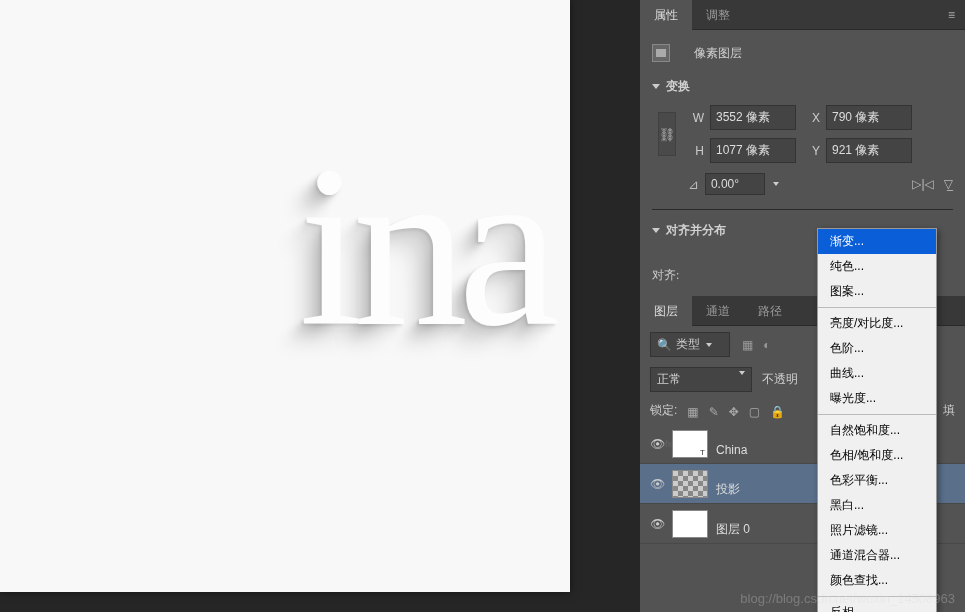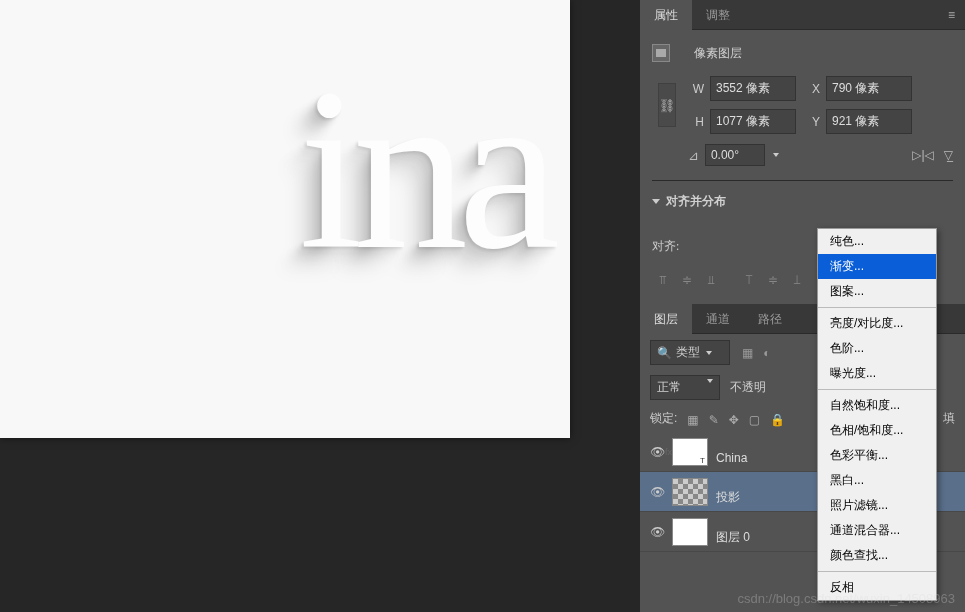--- a/index.html
+++ b/index.html
@@ -1,18 +1,18 @@
 <!DOCTYPE html>
 <html><head>
 <meta charset="utf-8">
 <style>
 * { margin: 0; padding: 0; box-sizing: border-box; font-family: "Microsoft YaHei", sans-serif; font-size: 12px; }
 body { background: #535353; color: #d0d0d0; width: 965px; height: 612px; overflow: hidden; position: relative; }
 .canvas-area { position: absolute; left: 0; top: 0; width: 640px; height: 612px; background: #262626; }
-.canvas { position: absolute; left: 0; top: 0; width: 570px; height: 438px; background: #f8f8f8; box-shadow: 0 0 8px rgba(0,0,0,0.5); display: flex; align-items: center; justify-content: flex-end; overflow: hidden; }
+.canvas { position: absolute; left: 0; top: 0; width: 570px; height: 592px; background: #f8f8f8; box-shadow: 0 0 8px rgba(0,0,0,0.5); display: flex; align-items: center; justify-content: flex-end; overflow: hidden; }
 .canvas-text { font-family: Georgia, serif; font-size: 230px; color: #fdfdfd; letter-spacing: -10px; text-shadow: -2px 2px 3px rgba(0,0,0,0.12), -6px 6px 6px rgba(0,0,0,0.10), -12px 12px 10px rgba(0,0,0,0.08), -18px 18px 14px rgba(0,0,0,0.06), -24px 24px 18px rgba(0,0,0,0.05); margin-right: 20px; margin-top: -100px; }
 .panels { position: absolute; left: 640px; top: 0; width: 325px; height: 612px; background: #535353; }
 .panel-tabs { display: flex; background: #383838; height: 30px; align-items: center; border-bottom: 1px solid #2a2a2a; }
 .panel-tab { padding: 0 14px; height: 30px; line-height: 30px; color: #999; cursor: default; }
 .panel-tab.active { background: #535353; color: #ddd; }
 .panel-menu { margin-left: auto; padding: 0 10px; color: #aaa; }
 .panel-body { padding: 8px 12px; }
 .layer-type-row { display: flex; align-items: center; gap: 24px; padding: 6px 0 10px 0; }
 .layer-type-icon { width: 18px; height: 18px; background: #666; border: 1px solid #888; display: flex; align-items: center; justify-content: center; }
 .layer-type-icon::after { content: ""; width: 10px; height: 8px; background: #aaa; }
@@ -24,26 +24,26 @@
 .input-box { background: #444; border: 1px solid #333; padding: 3px 5px; color: #ddd; width: 100%; }
 .rotate-row { display: flex; align-items: center; gap: 6px; padding: 10px 0 8px 36px; }
 .angle-icon::before { content: "⊿"; color: #bbb; font-size: 13px; }
 .dropdown-arrow { width: 0; height: 0; border-left: 3px solid transparent; border-right: 3px solid transparent; border-top: 4px solid #ccc; margin-left: 2px; }
 .flip-icons { margin-left: auto; display: flex; gap: 10px; color: #bbb; }
 .align-section { padding: 8px 12px; }
 .align-label { color: #ccc; padding: 6px 0; font-family: Liberation Serif, serif; }
 .align-icons { display: flex; gap: 2px; padding-top: 8px; }
 .align-btn { width: 22px; height: 22px; display: flex; align-items: center; justify-content: center; color: #888; }
 .divider { height: 1px; background: #2a2a2a; margin: 6px 0; }
-.layers-panel { position: absolute; top: 304px; left: 0; width: 100%; }
+.layers-panel { position: absolute; top: 296px; left: 0; width: 100%; }
 .filter-row { padding: 6px 10px; display: flex; align-items: center; gap: 8px; }
 .type-filter { background: #444; border: 1px solid #333; padding: 3px 6px; display: flex; align-items: center; gap: 4px; width: 80px; }
 .filter-icons { display: flex; gap: 10px; margin-left: 4px; color: #999; }
 .blend-row { padding: 4px 10px; display: flex; align-items: center; gap: 10px; }
-.blend-select { background: #444; border: 1px solid #333; padding: 3px 6px; width: 70px; display: flex; justify-content: space-between; }
+.blend-select { background: #444; border: 1px solid #333; padding: 3px 6px; width: 102px; display: flex; justify-content: space-between; }
 .lock-row { padding: 6px 10px; display: flex; align-items: flex-end; gap: 10px; color: #ccc; }
 .lock-icons { display: flex; gap: 10px; color: #aaa; }
 .layer-list { }
 .layer-item { display: flex; align-items: center; padding: 5px 10px; gap: 8px; border-bottom: 1px solid #484848; }
 .layer-item.selected { background: #5a6f8a; }
 .eye-icon { width: 14px; color: #ccc; }
 .thumb { width: 36px; height: 28px; background: #fff; border: 1px solid #888; position: relative; }
 .thumb.checker { background: repeating-conic-gradient(#888 0 25%, #ccc 0 50%) 0 0/10px 10px; }
 .thumb.text::after { content: "T"; position: absolute; right: 2px; bottom: 0; font-size: 8px; color: #333; }
 .layer-name { color: #ddd; margin-top: 12px; }
@@ -69,20 +69,24 @@
     <div class="panel-tab">调整</div>
     <div class="panel-menu">≡</div>
   </div>
 
   <div class="panel-body">
     <div class="layer-type-row">
       <div class="layer-type-icon"></div>
       <span>像素图层</span>
     </div>
 
+    <div class="section-header">
+      <span class="chevron"></span>
+      <span>变换</span>
+    </div>
 
     <div class="xform-grid">
       <div class="link-icon">⛓</div>
       <div class="label-sm">W</div>
       <div class="input-box">3552 像素</div>
       <div class="label-sm">X</div>
       <div class="input-box">790 像素</div>
       <div class="label-sm">H</div>
       <div class="input-box">1077 像素</div>
       <div class="label-sm">Y</div>
@@ -175,33 +179,34 @@
       <div class="layer-item">
         <span class="eye-icon">👁</span>
         <div class="thumb"></div>
         <span class="layer-name">图层 0</span>
       </div>
     </div>
   </div>
 </div>
 
 <div class="context-menu">
+  <div class="menu-item highlight">渐变...</div>
   <div class="menu-item">纯色...</div>
-  <div class="menu-item highlight">渐变...</div>
   <div class="menu-item">图案...</div>
   <div class="menu-sep"></div>
   <div class="menu-item">亮度/对比度...</div>
   <div class="menu-item">色阶...</div>
+  <div class="menu-item">曲线...</div>
   <div class="menu-item">曝光度...</div>
   <div class="menu-sep"></div>
   <div class="menu-item">自然饱和度...</div>
   <div class="menu-item">色相/饱和度...</div>
   <div class="menu-item">色彩平衡...</div>
   <div class="menu-item">黑白...</div>
   <div class="menu-item">照片滤镜...</div>
   <div class="menu-item">通道混合器...</div>
   <div class="menu-item">颜色查找...</div>
   <div class="menu-sep"></div>
   <div class="menu-item">反相</div>
 
 </div>
 
-<div class="watermark">csdn://blog.csdn.net/wuxin_14508963</div>
+<div class="watermark">blog://blog.csdn.net/wuxin_14508963</div>
 
 </body></html>

